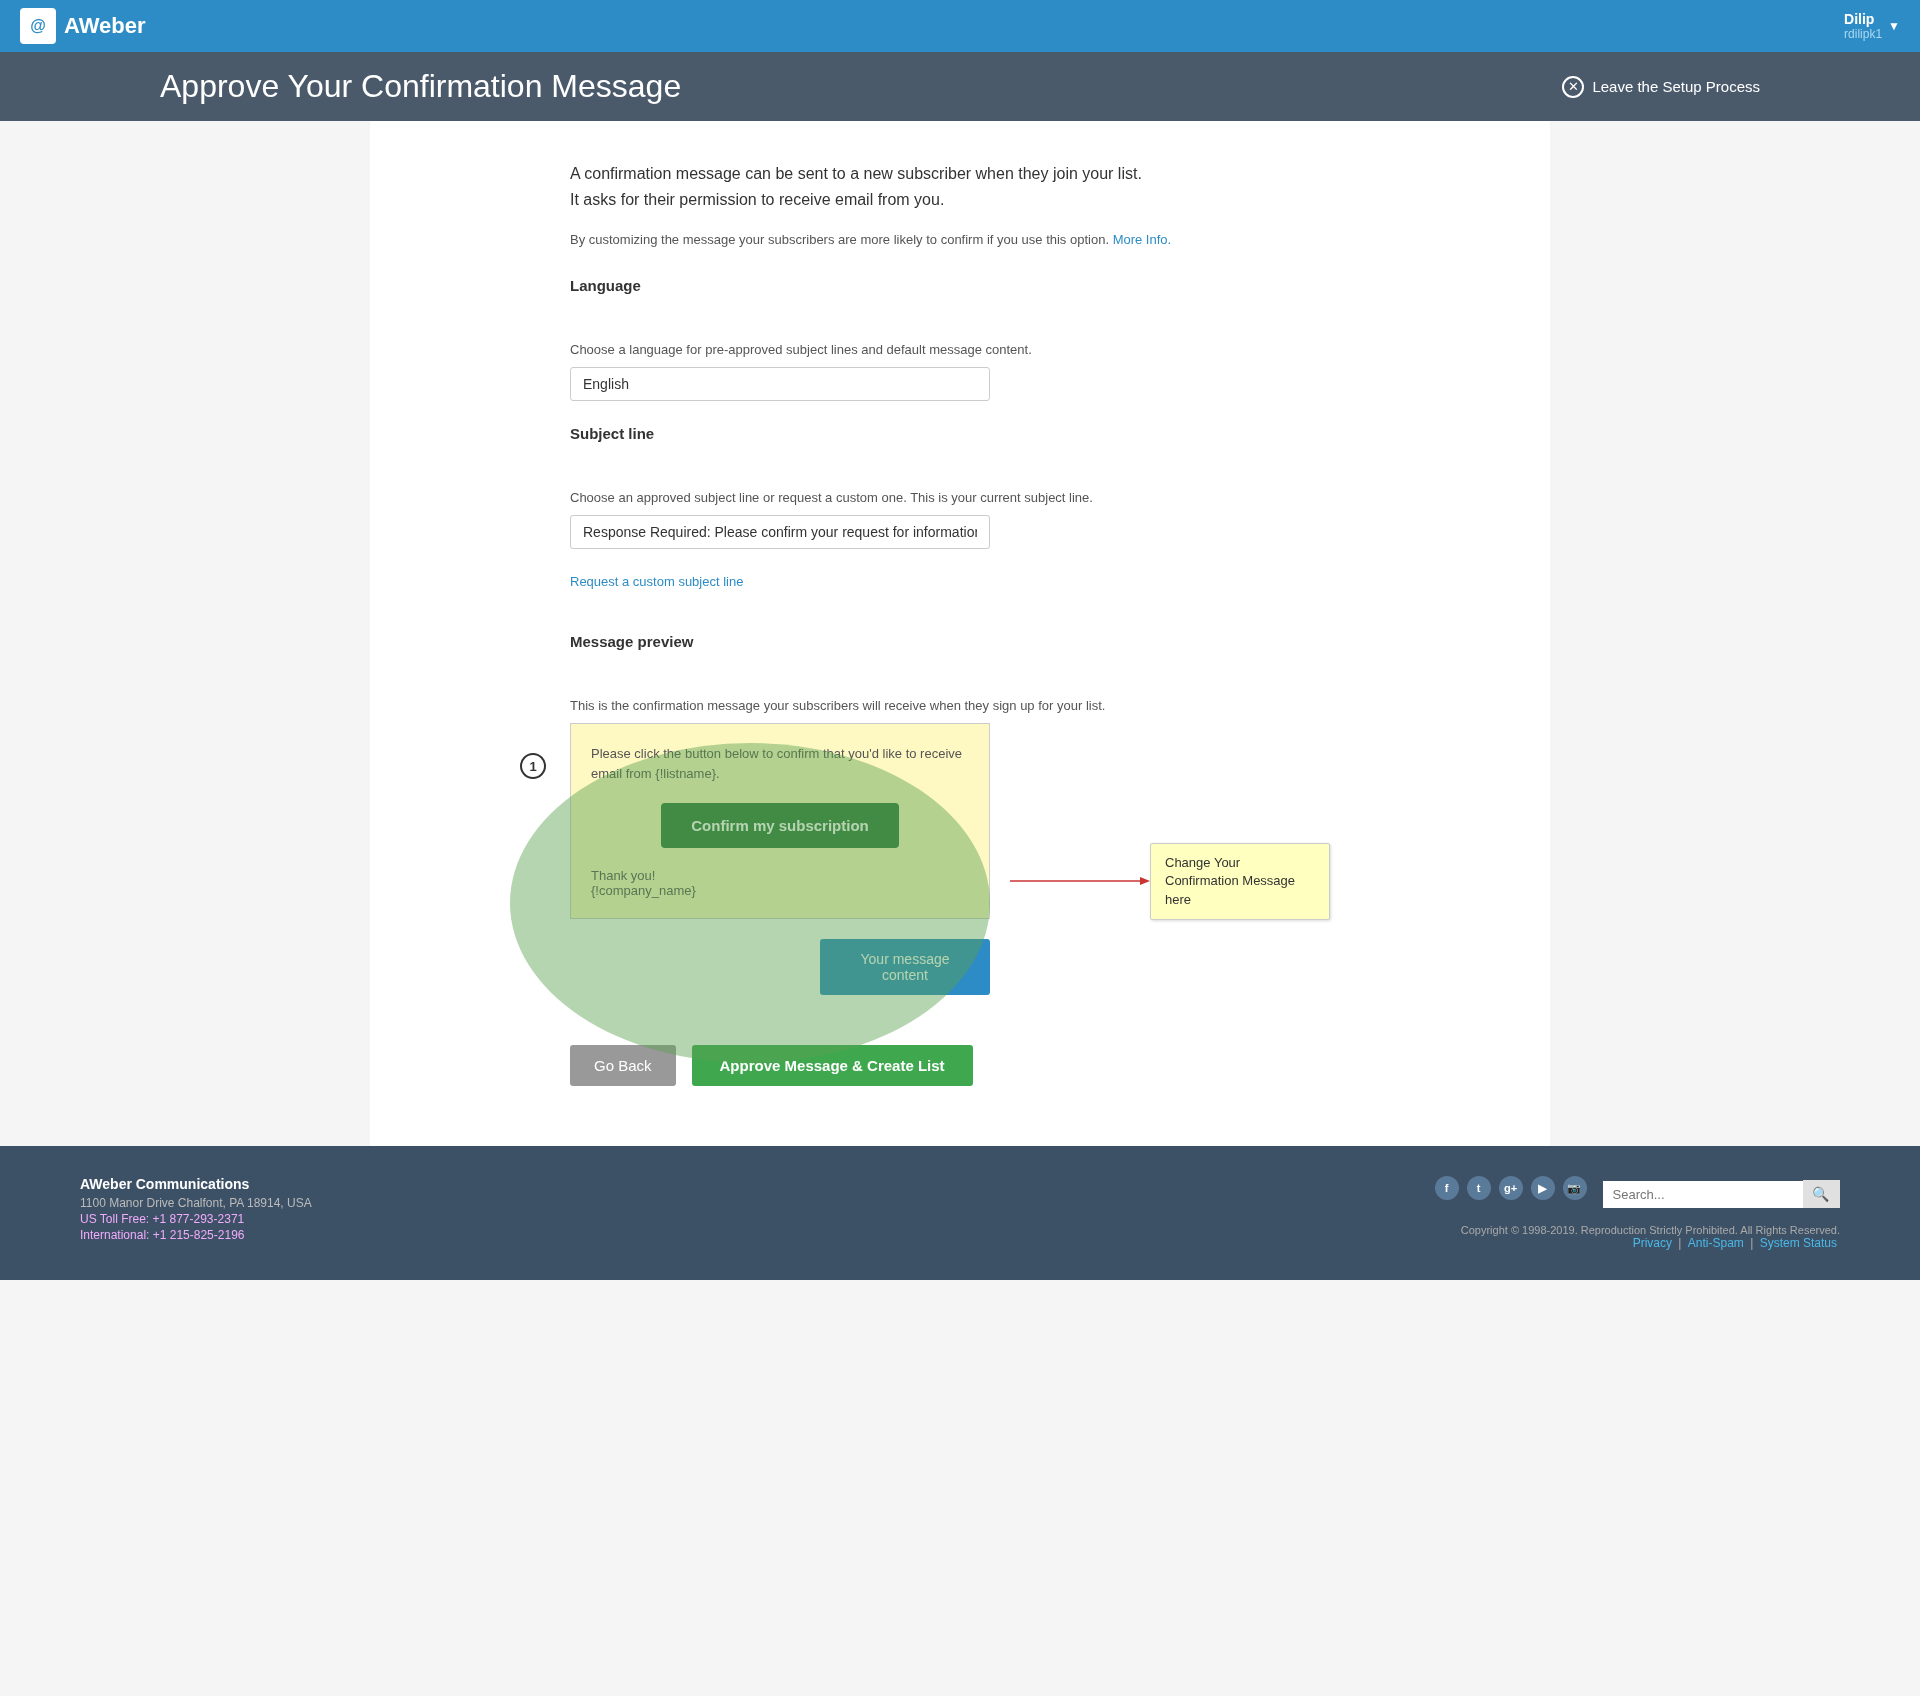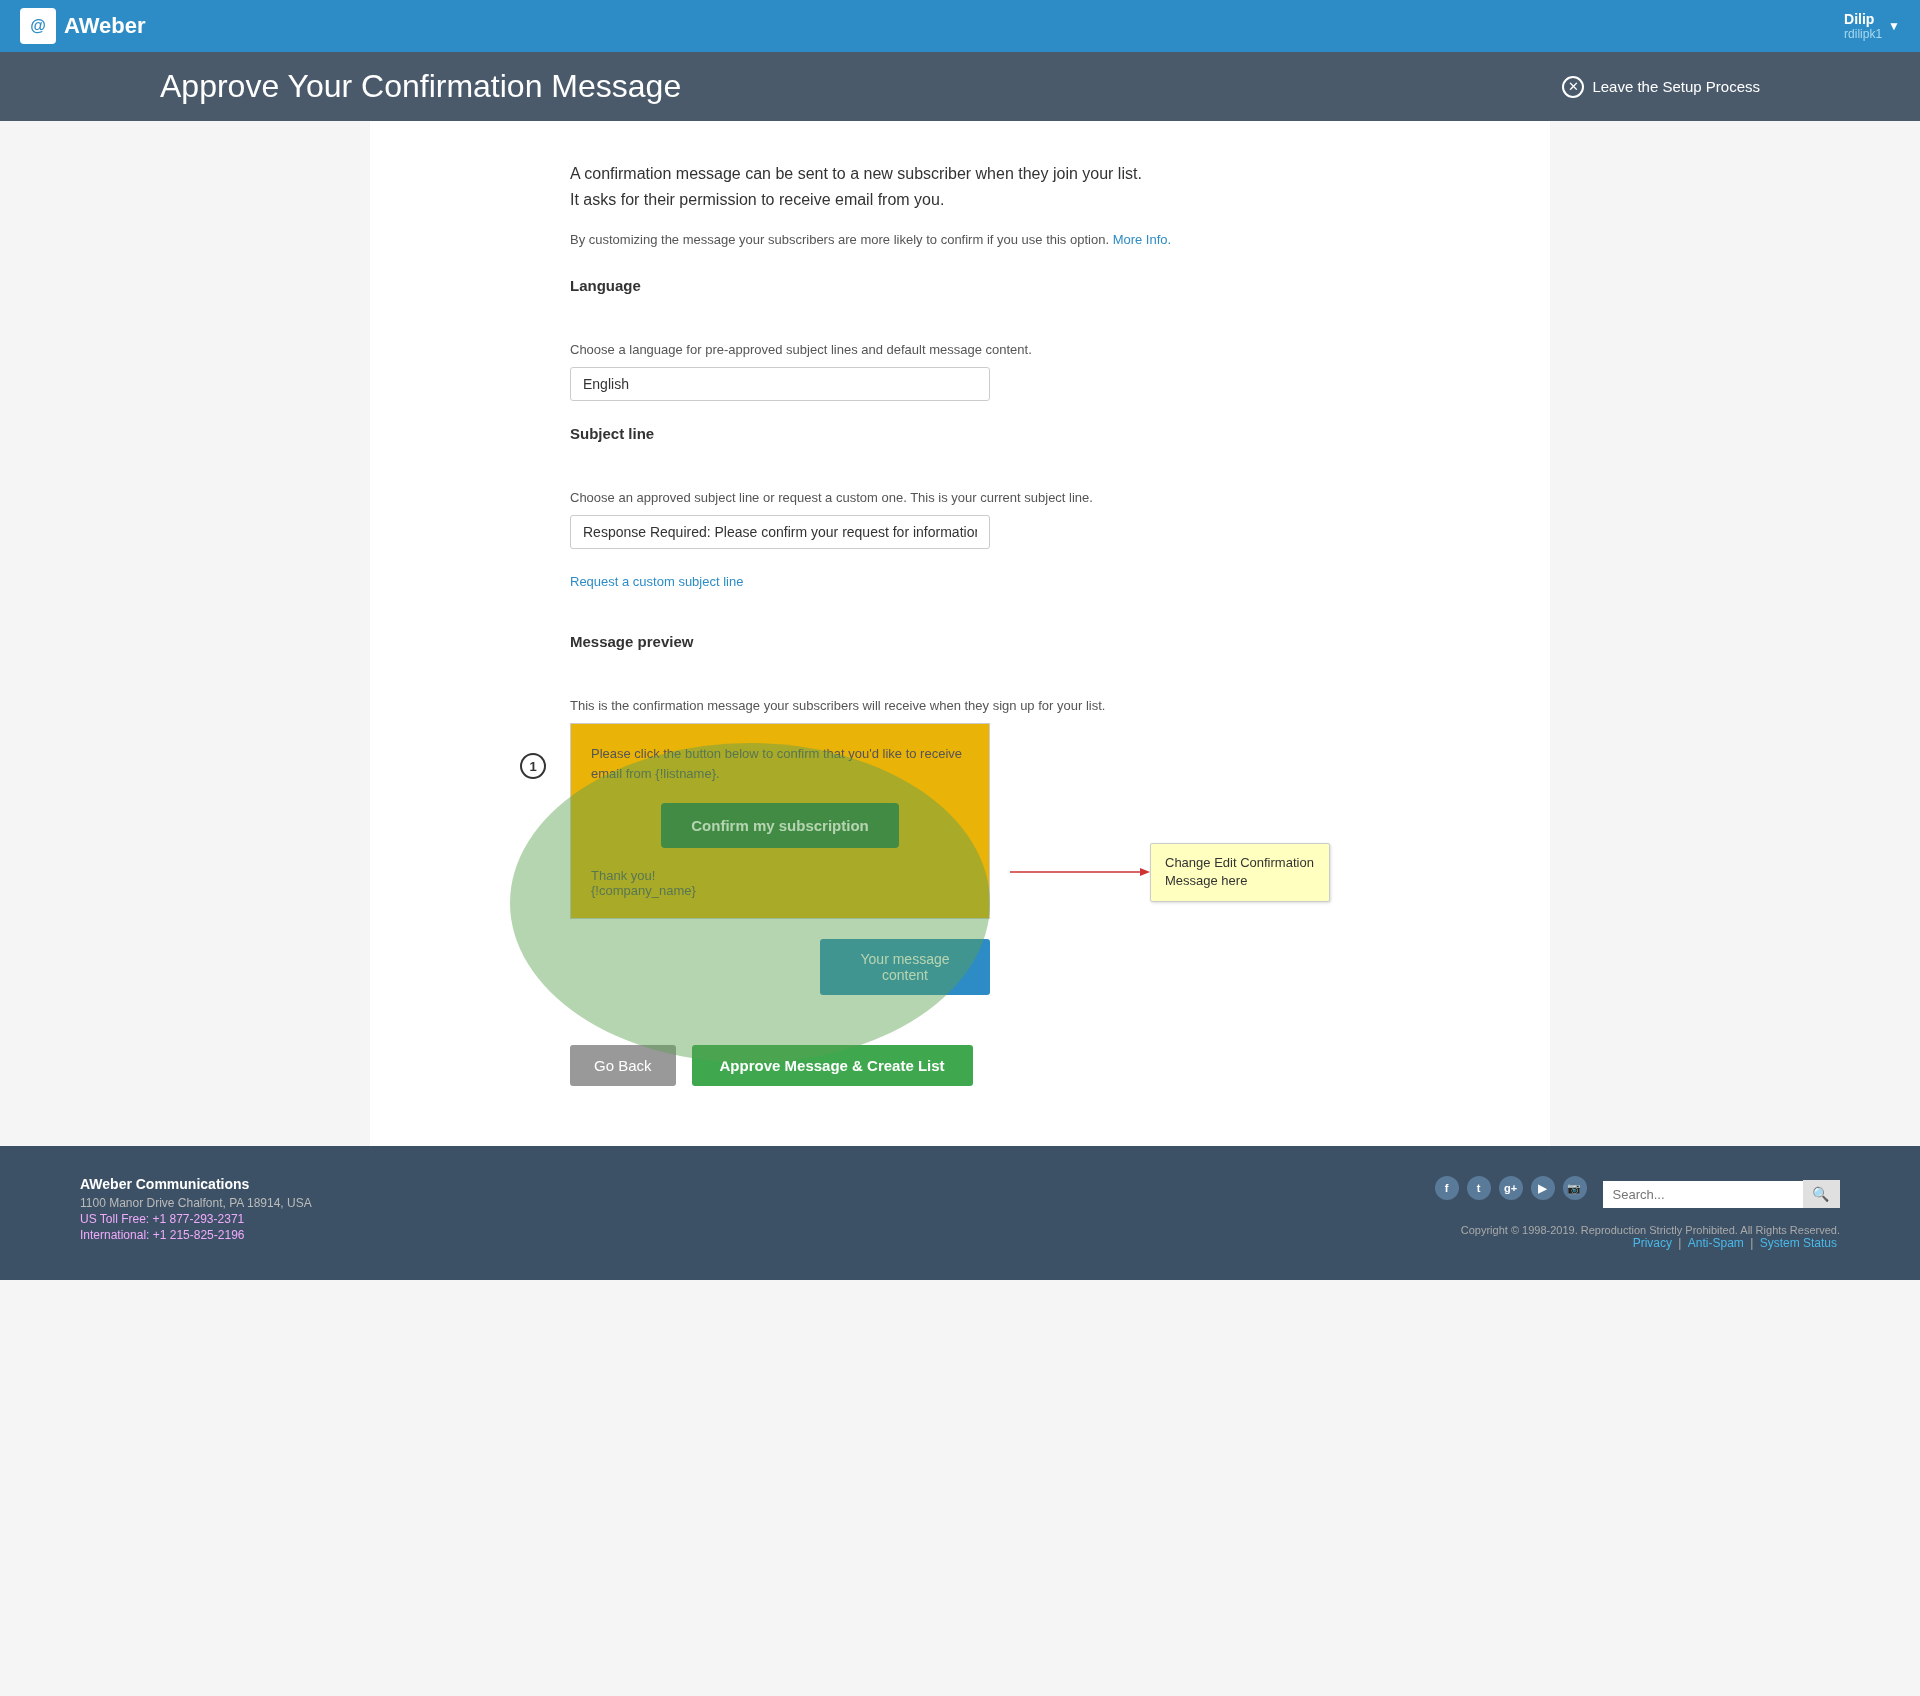--- a/index.html
+++ b/index.html
@@ -150,21 +150,21 @@
       align-items: center;
       justify-content: center;
       font-size: 13px;
       font-weight: bold;
       background: white;
     }
 
     .preview-box {
       border: 1px solid #ccc;
       padding: 20px;
-      background: #eab308;
+      background: #fef9c3;
       width: 420px;
       position: relative;
     }
     .preview-text {
       font-size: 13px;
       color: #555;
       margin-bottom: 20px;
       line-height: 1.5;
     }
     .confirm-btn {
@@ -406,21 +406,21 @@
 
     <div class="ellipse-overlay"></div>
 
     <div class="tooltip-area">
       <div class="arrow-line">
         <svg width="140" height="20">
           <line x1="0" y1="10" x2="130" y2="10" stroke="#cc3333" stroke-width="1.5"></line>
           <polygon points="130,6 140,10 130,14" fill="#cc3333"></polygon>
         </svg>
       </div>
-      <div class="tooltip-box">Change Edit Confirmation Message here</div>
+      <div class="tooltip-box">Change Your Confirmation Message here</div>
     </div>
   </div>
 
   
   <div style="width:420px; display:flex; justify-content:flex-end; margin-top:10px;">
     <button class="edit-btn">Your message content</button>
   </div>
 
   
   <div class="footer-actions">

